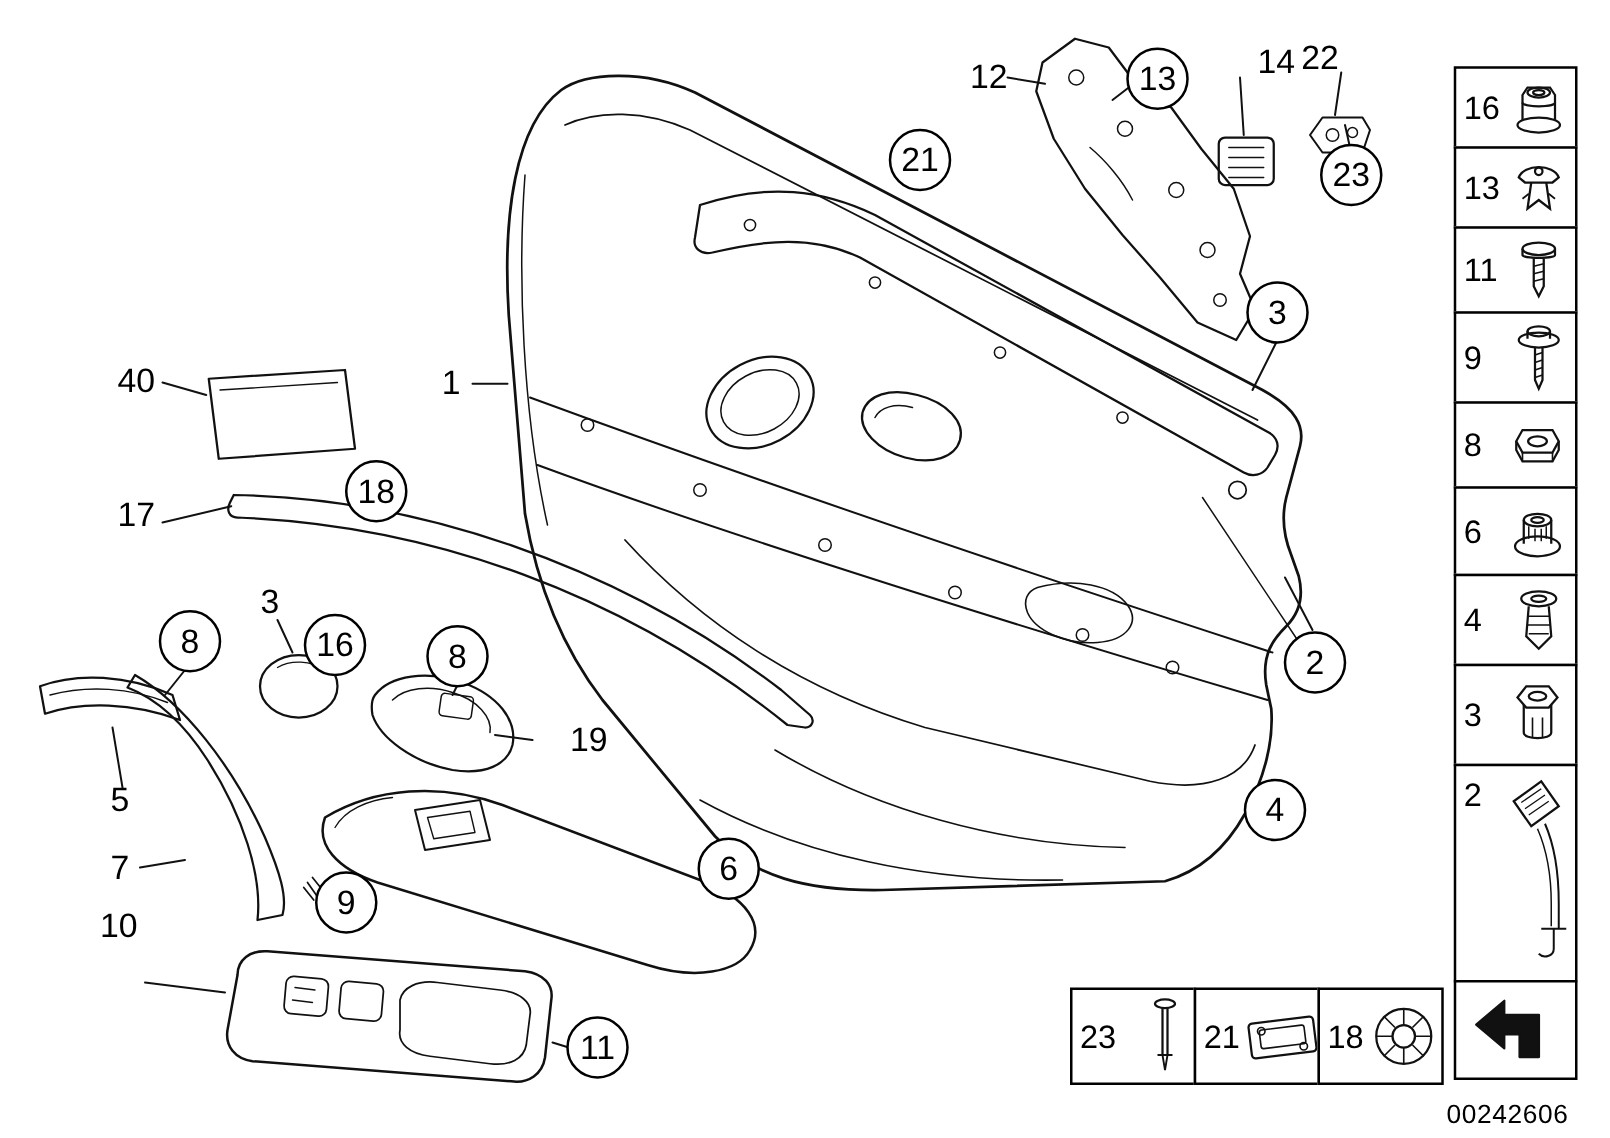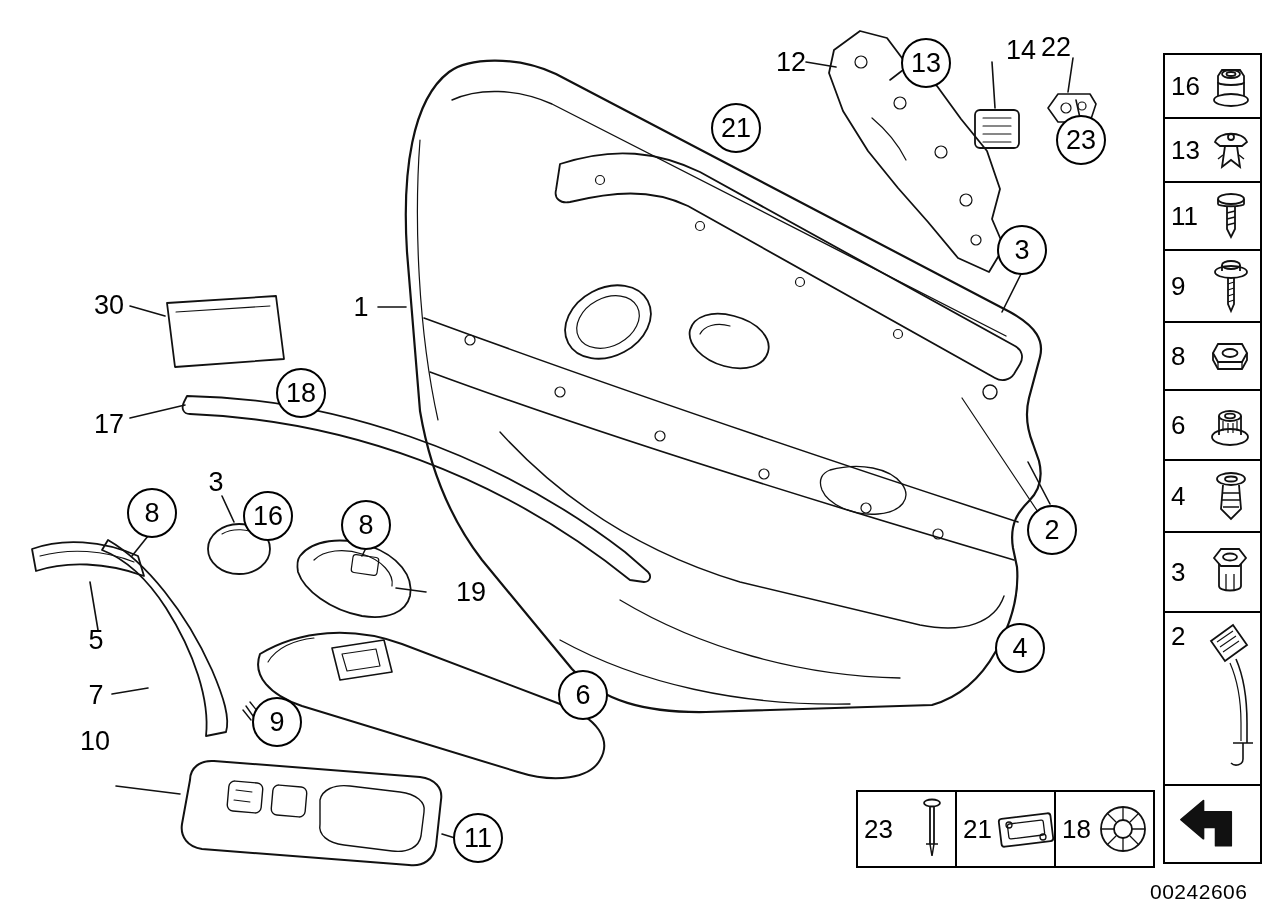--- a/index.html
+++ b/index.html
@@ -16,21 +16,21 @@
   .sbox .num{font-size:26px;width:32px;flex:none;}
   .sbox .ic{margin-left:auto;flex:none;}
   .sbox.tall{align-items:flex-start;}
   .sbox.tall .num{margin-top:6px;}
   .arrow-box{justify-content:center;cursor:default;}
   .bottomrow{position:absolute;left:858px;top:790px;display:flex;}
   .bbox{box-sizing:border-box;width:101px;height:78px;border:2px solid #000;margin-left:-2px;
         background:#fff;display:flex;align-items:center;padding:2px 6px;cursor:pointer;}
   .bbox .num{font-size:26px;width:32px;flex:none;}
   .bbox .ic{margin-left:auto;flex:none;}
-  .part-id{position:absolute;left:1150px;top:880px;width:112px;text-align:left;
+  .part-id{position:absolute;left:1150px;top:880px;width:112px;text-align:center;
            font-size:21px;letter-spacing:0.5px;}
 </style>
 </head>
 <body>
 
 <div class="canvas">
 
   <svg class="art" width="1288" height="910" viewBox="0 0 1288 910">
     <g fill="none" stroke="#111" stroke-width="2.2" stroke-linejoin="round" stroke-linecap="round">
 
@@ -150,23 +150,23 @@
   </svg>
 
   <div class="callout plain" style="left:791px;top:62px">12</div>
   <div class="callout circle" style="left:926px;top:63px">13</div>
   <div class="callout plain" style="left:1021px;top:50px">14</div>
   <div class="callout plain" style="left:1056px;top:47px">22</div>
   <div class="callout circle" style="left:1081px;top:140px">23</div>
   <div class="callout circle" style="left:736px;top:128px">21</div>
   <div class="callout circle" style="left:1022px;top:250px">3</div>
   <div class="callout plain" style="left:361px;top:307px">1</div>
-  <div class="callout plain" style="left:109px;top:305px">30</div>
+  <div class="callout plain" style="left:109px;top:305px">40</div>
   <div class="callout circle" style="left:301px;top:393px">18</div>
-  <div class="callout plain" style="left:109px;top:424px">17</div>
+  <div class="callout plain" style="left:109px;top:412px">17</div>
   <div class="callout plain" style="left:216px;top:482px">3</div>
   <div class="callout circle" style="left:152px;top:513px">8</div>
   <div class="callout circle" style="left:268px;top:516px">16</div>
   <div class="callout circle" style="left:366px;top:525px">8</div>
   <div class="callout plain" style="left:471px;top:592px">19</div>
   <div class="callout circle" style="left:1052px;top:530px">2</div>
   <div class="callout plain" style="left:96px;top:640px">5</div>
   <div class="callout plain" style="left:96px;top:695px">7</div>
   <div class="callout circle" style="left:277px;top:722px">9</div>
   <div class="callout circle" style="left:583px;top:695px">6</div>

